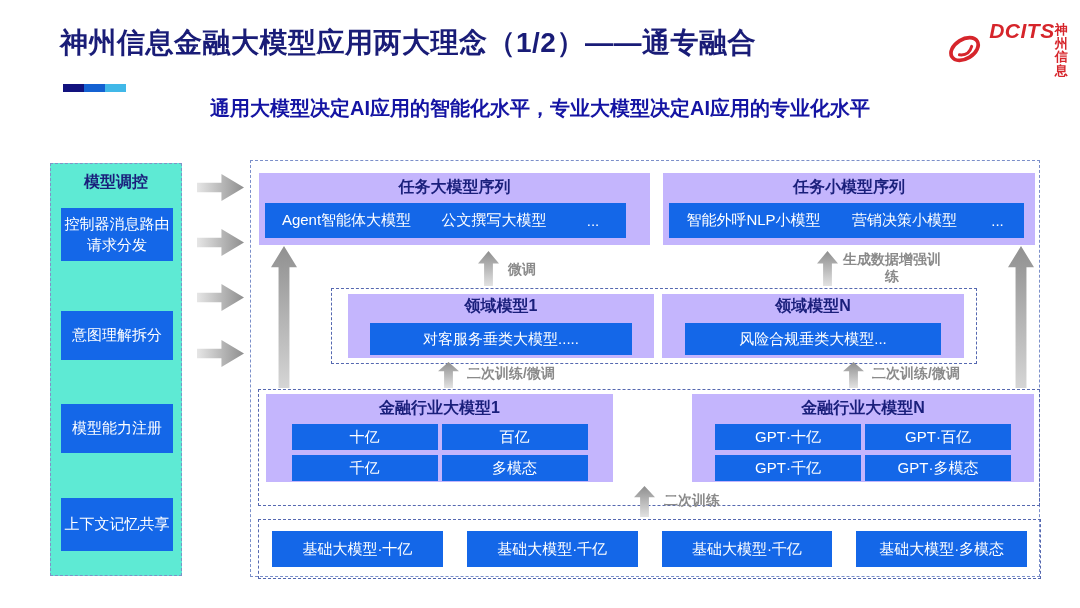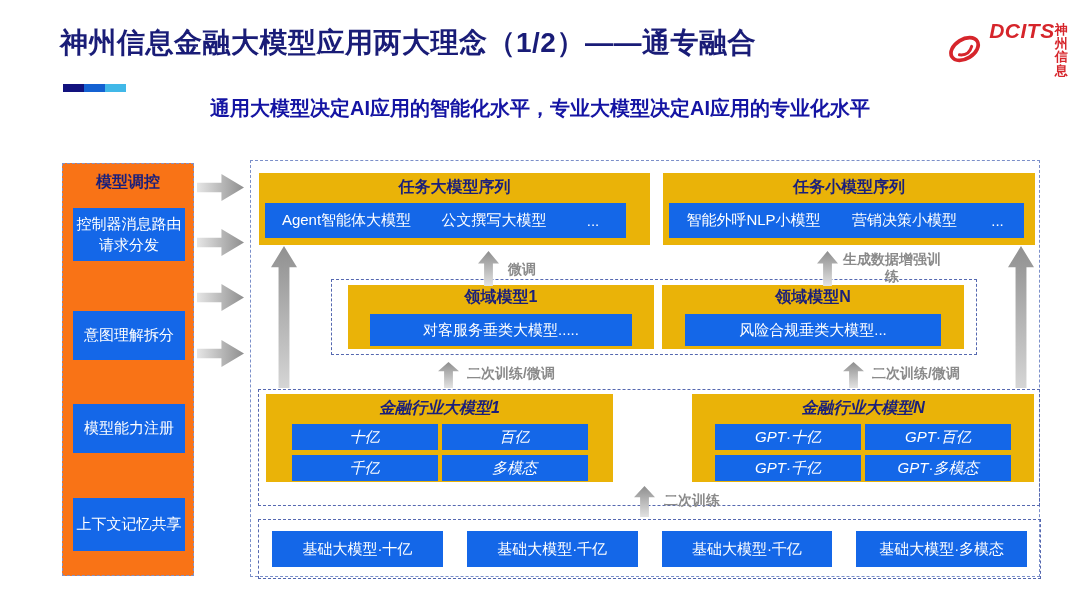--- a/index.html
+++ b/index.html
@@ -11,21 +11,21 @@
   .logo{position:absolute;left:946px;top:20px;display:flex;align-items:center;gap:6px;}
   .logo-text{display:flex;flex-direction:row;line-height:1.05;}
   .logo-name{font-size:21px;font-weight:bold;font-style:italic;color:#d6252b;letter-spacing:.5px;}
   .logo-sub{font-size:13px;font-weight:bold;color:#d6252b;letter-spacing:2px;margin-top:3px;}
   .accent{position:absolute;left:63px;top:84px;display:flex;height:8px;}
   .accent span{display:block;width:21px;height:8px;}
   .a1{background:#12127e;} .a2{background:#1461d2;} .a3{background:#41b8e8;}
   .subtitle{position:absolute;left:0;top:95px;width:1080px;text-align:center;font-size:20px;font-weight:bold;color:#1414a3;}
 
   
-  .sidebar{position:absolute;left:62px;top:163px;width:132px;height:413px;background:#f97316;border:1px dashed #8091c8;box-sizing:border-box;}
+  .sidebar{position:absolute;left:50px;top:163px;width:132px;height:413px;background:#5eead4;border:1px dashed #8091c8;box-sizing:border-box;}
   .sidebar-title{margin-top:8px;text-align:center;font-size:16px;font-weight:bold;color:#1a1f7b;}
   .side-btn{position:absolute;left:10px;width:112px;background:#1467e8;color:#ffffff;font-size:15px;display:flex;align-items:center;justify-content:center;text-align:center;line-height:1.35;}
   .sb1{top:44px;height:53px;} .sb2{top:147px;height:49px;} .sb3{top:240px;height:49px;} .sb4{top:334px;height:53px;}
 
   
   .arrow-right{position:absolute;left:197px;width:47px;height:27px;background:linear-gradient(to right,#e6e6e6,#8e8e8e);clip-path:polygon(0 32%,52% 32%,52% 0,100% 50%,52% 100%,52% 68%,0 68%);}
   .ar1{top:174px;} .ar2{top:229px;} .ar3{top:284px;} .ar4{top:340px;}
   .arrow-up{position:absolute;background:linear-gradient(to bottom,#8e8e8e,#e2e2e2);clip-path:polygon(50% 0,100% 36%,71% 36%,71% 100%,29% 100%,29% 36%,0 36%);}
   .arrow-up-long{position:absolute;background:linear-gradient(to bottom,#909090,#d5d5d5);clip-path:polygon(50% 0,100% 15%,71% 15%,71% 100%,29% 100%,29% 15%,0 15%);}
   .au-long-left{left:271px;top:246px;width:26px;height:142px;}
@@ -37,39 +37,39 @@
   .au-retrain{left:634px;top:486px;width:21px;height:31px;}
   .arrow-label{position:absolute;font-size:14px;font-weight:bold;color:#8a8a8a;white-space:nowrap;}
   .lb-ft{left:508px;top:261px;}
   .lb-gen{left:843px;top:251px;width:98px;text-align:center;white-space:normal;line-height:1.2;}
   .lb-rtl{left:467px;top:365px;}
   .lb-rtr{left:872px;top:365px;}
   .lb-retrain{left:664px;top:492px;}
 
   
   .main-box{position:absolute;left:250px;top:160px;width:790px;height:417px;border:1px dashed #7b8fc9;box-sizing:border-box;}
-  .panel{position:absolute;background:#eab308;}
+  .panel{position:absolute;background:#c4b5fd;}
   .panel-title{text-align:center;font-size:16px;font-weight:bold;color:#1a1f7b;margin-top:4px;}
   .node{background:#1467e8;color:#ffffff;font-size:15px;display:flex;align-items:center;justify-content:center;text-align:center;white-space:nowrap;}
 
   .p-task-large{left:8px;top:12px;width:391px;height:72px;}
   .p-task-small{left:412px;top:12px;width:372px;height:72px;}
   .node-row{position:absolute;left:6px;top:30px;display:flex;}
   .node-row .node{height:35px;}
   .w-agent{width:163px;} .w-gongwen{width:132px;} .w-dots1{width:66px;}
   .w-waihu{width:169px;} .w-yingxiao{width:133px;} .w-dots2{width:53px;}
 
-  .mid-box{position:absolute;left:80px;top:118px;width:646px;height:76px;border:1px dashed #5568b0;box-sizing:border-box;}
+  .mid-box{position:absolute;left:80px;top:127px;width:646px;height:76px;border:1px dashed #5568b0;box-sizing:border-box;}
   .p-domain1{left:16px;top:5px;width:306px;height:64px;}
   .p-domainN{left:330px;top:5px;width:302px;height:64px;}
   .p-domain1 .panel-title,.p-domainN .panel-title{margin-top:2px;}
   .domain-node{position:absolute;top:29px;height:32px;}
   .dn1{left:22px;width:262px;} .dnN{left:23px;width:256px;}
 
-  .industry-box{position:absolute;left:7px;top:228px;width:782px;height:117px;border:1px dashed #5568b0;box-sizing:border-box;font-style:italic;}
+  .industry-box{position:absolute;left:7px;top:228px;width:782px;height:117px;border:1px dashed #5568b0;box-sizing:border-box;}
   .p-ind1{left:7px;top:4px;width:347px;height:88px;}
   .p-indN{left:433px;top:4px;width:342px;height:88px;}
   .grid-row{display:flex;justify-content:center;gap:4px;margin-top:5px;}
   .grid-row .node{width:146px;height:26px;}
 
   .base-box{position:absolute;left:7px;top:358px;width:783px;height:60px;border:1px dashed #5568b0;box-sizing:border-box;display:flex;align-items:center;gap:24px;padding:0 13px;}
   .base-box .node{flex:1;height:36px;}
 </style>
 </head>
 <body>

